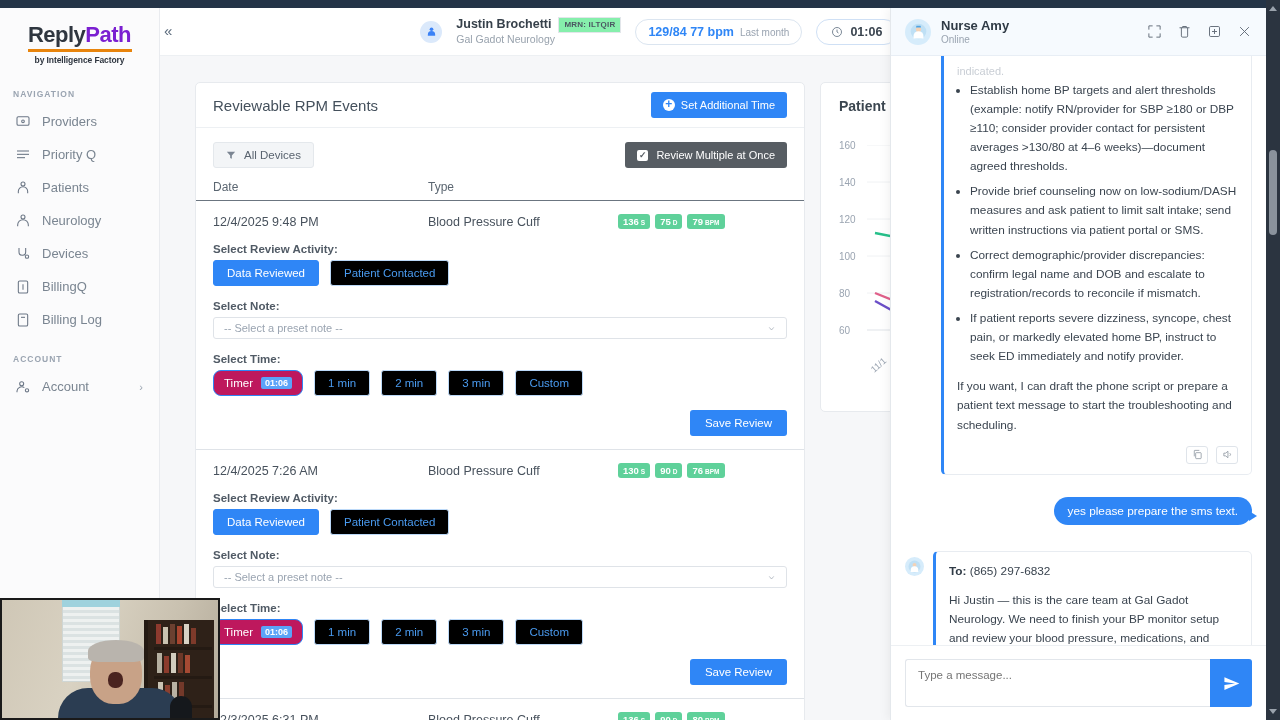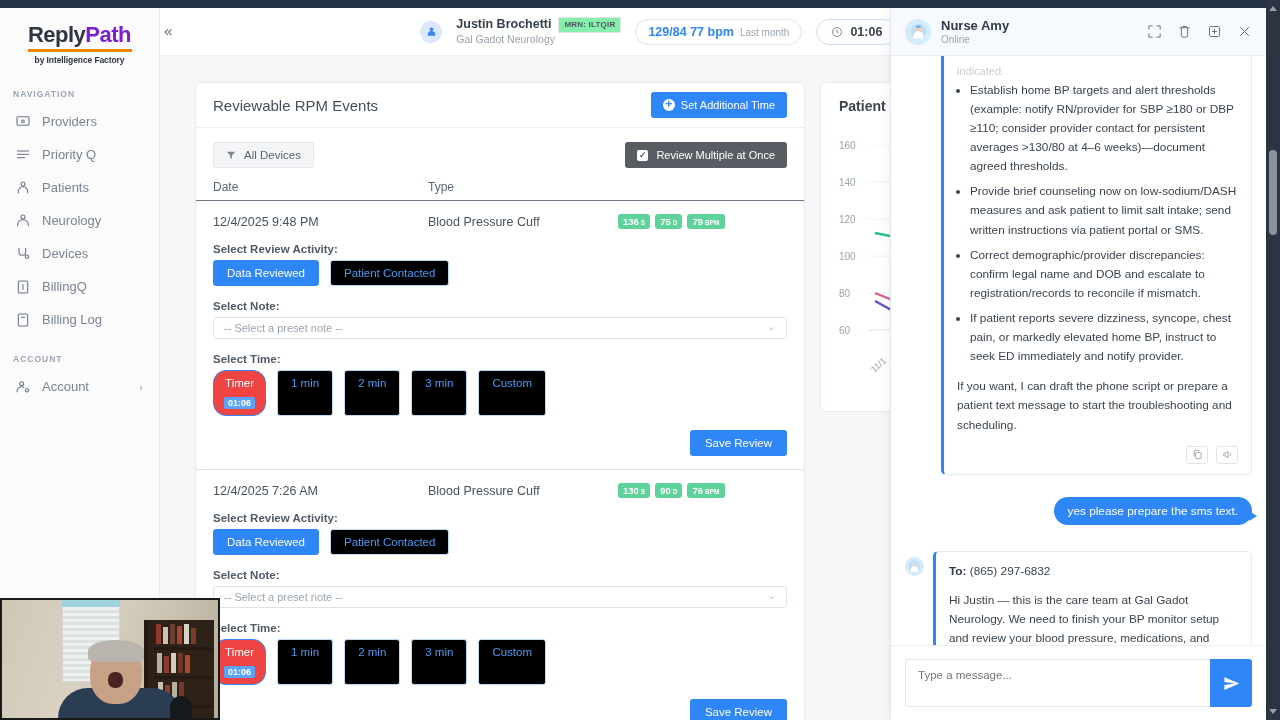--- a/index.html
+++ b/index.html
@@ -131,22 +131,22 @@
     font-size: 11.5px; color: #4a9bf0; background: #000000; cursor: pointer;
   }
   .chip.active { background: #2f86f6; border-color: #2f86f6; color: #fff; }
   .select-box {
     border: 1px solid #dfe3e8; border-radius: 3px; height: 22px; display: flex;
     align-items: center; justify-content: space-between; padding: 0 10px;
     font-size: 11px; color: #9aa4b1; background: #fff; cursor: pointer;
   }
   .select-box svg { width: 9px; height: 9px; stroke: #8c96a3; fill: none; stroke-width: 1.6; }
   .timer-chip {
-    background: #ef4444; border: 1px solid #2f86f6; border-radius: 13px; padding: 6px 10px;
-    font-size: 11.5px; color: #fff; display: flex; align-items: center; gap: 8px; cursor: pointer; flex-direction: column;
+    background: #be185d; border: 1px solid #2f86f6; border-radius: 8px; padding: 6px 10px;
+    font-size: 11.5px; color: #fff; display: flex; align-items: center; gap: 8px; cursor: pointer;
   }
   .timer-chip .tval { background: #5ba3f8; border-radius: 2px; padding: 1px 4px; font-size: 9px; font-weight: bold; }
   .save-row { display: flex; justify-content: flex-end; padding: 14px 0 13px 0; }
   .btn-save {
     background: #2f86f6; color: #fff; border: none; border-radius: 3px;
     padding: 7px 15px; font-size: 11.5px; cursor: pointer; font-family: inherit;
   }
 
   
   .chart-card {

